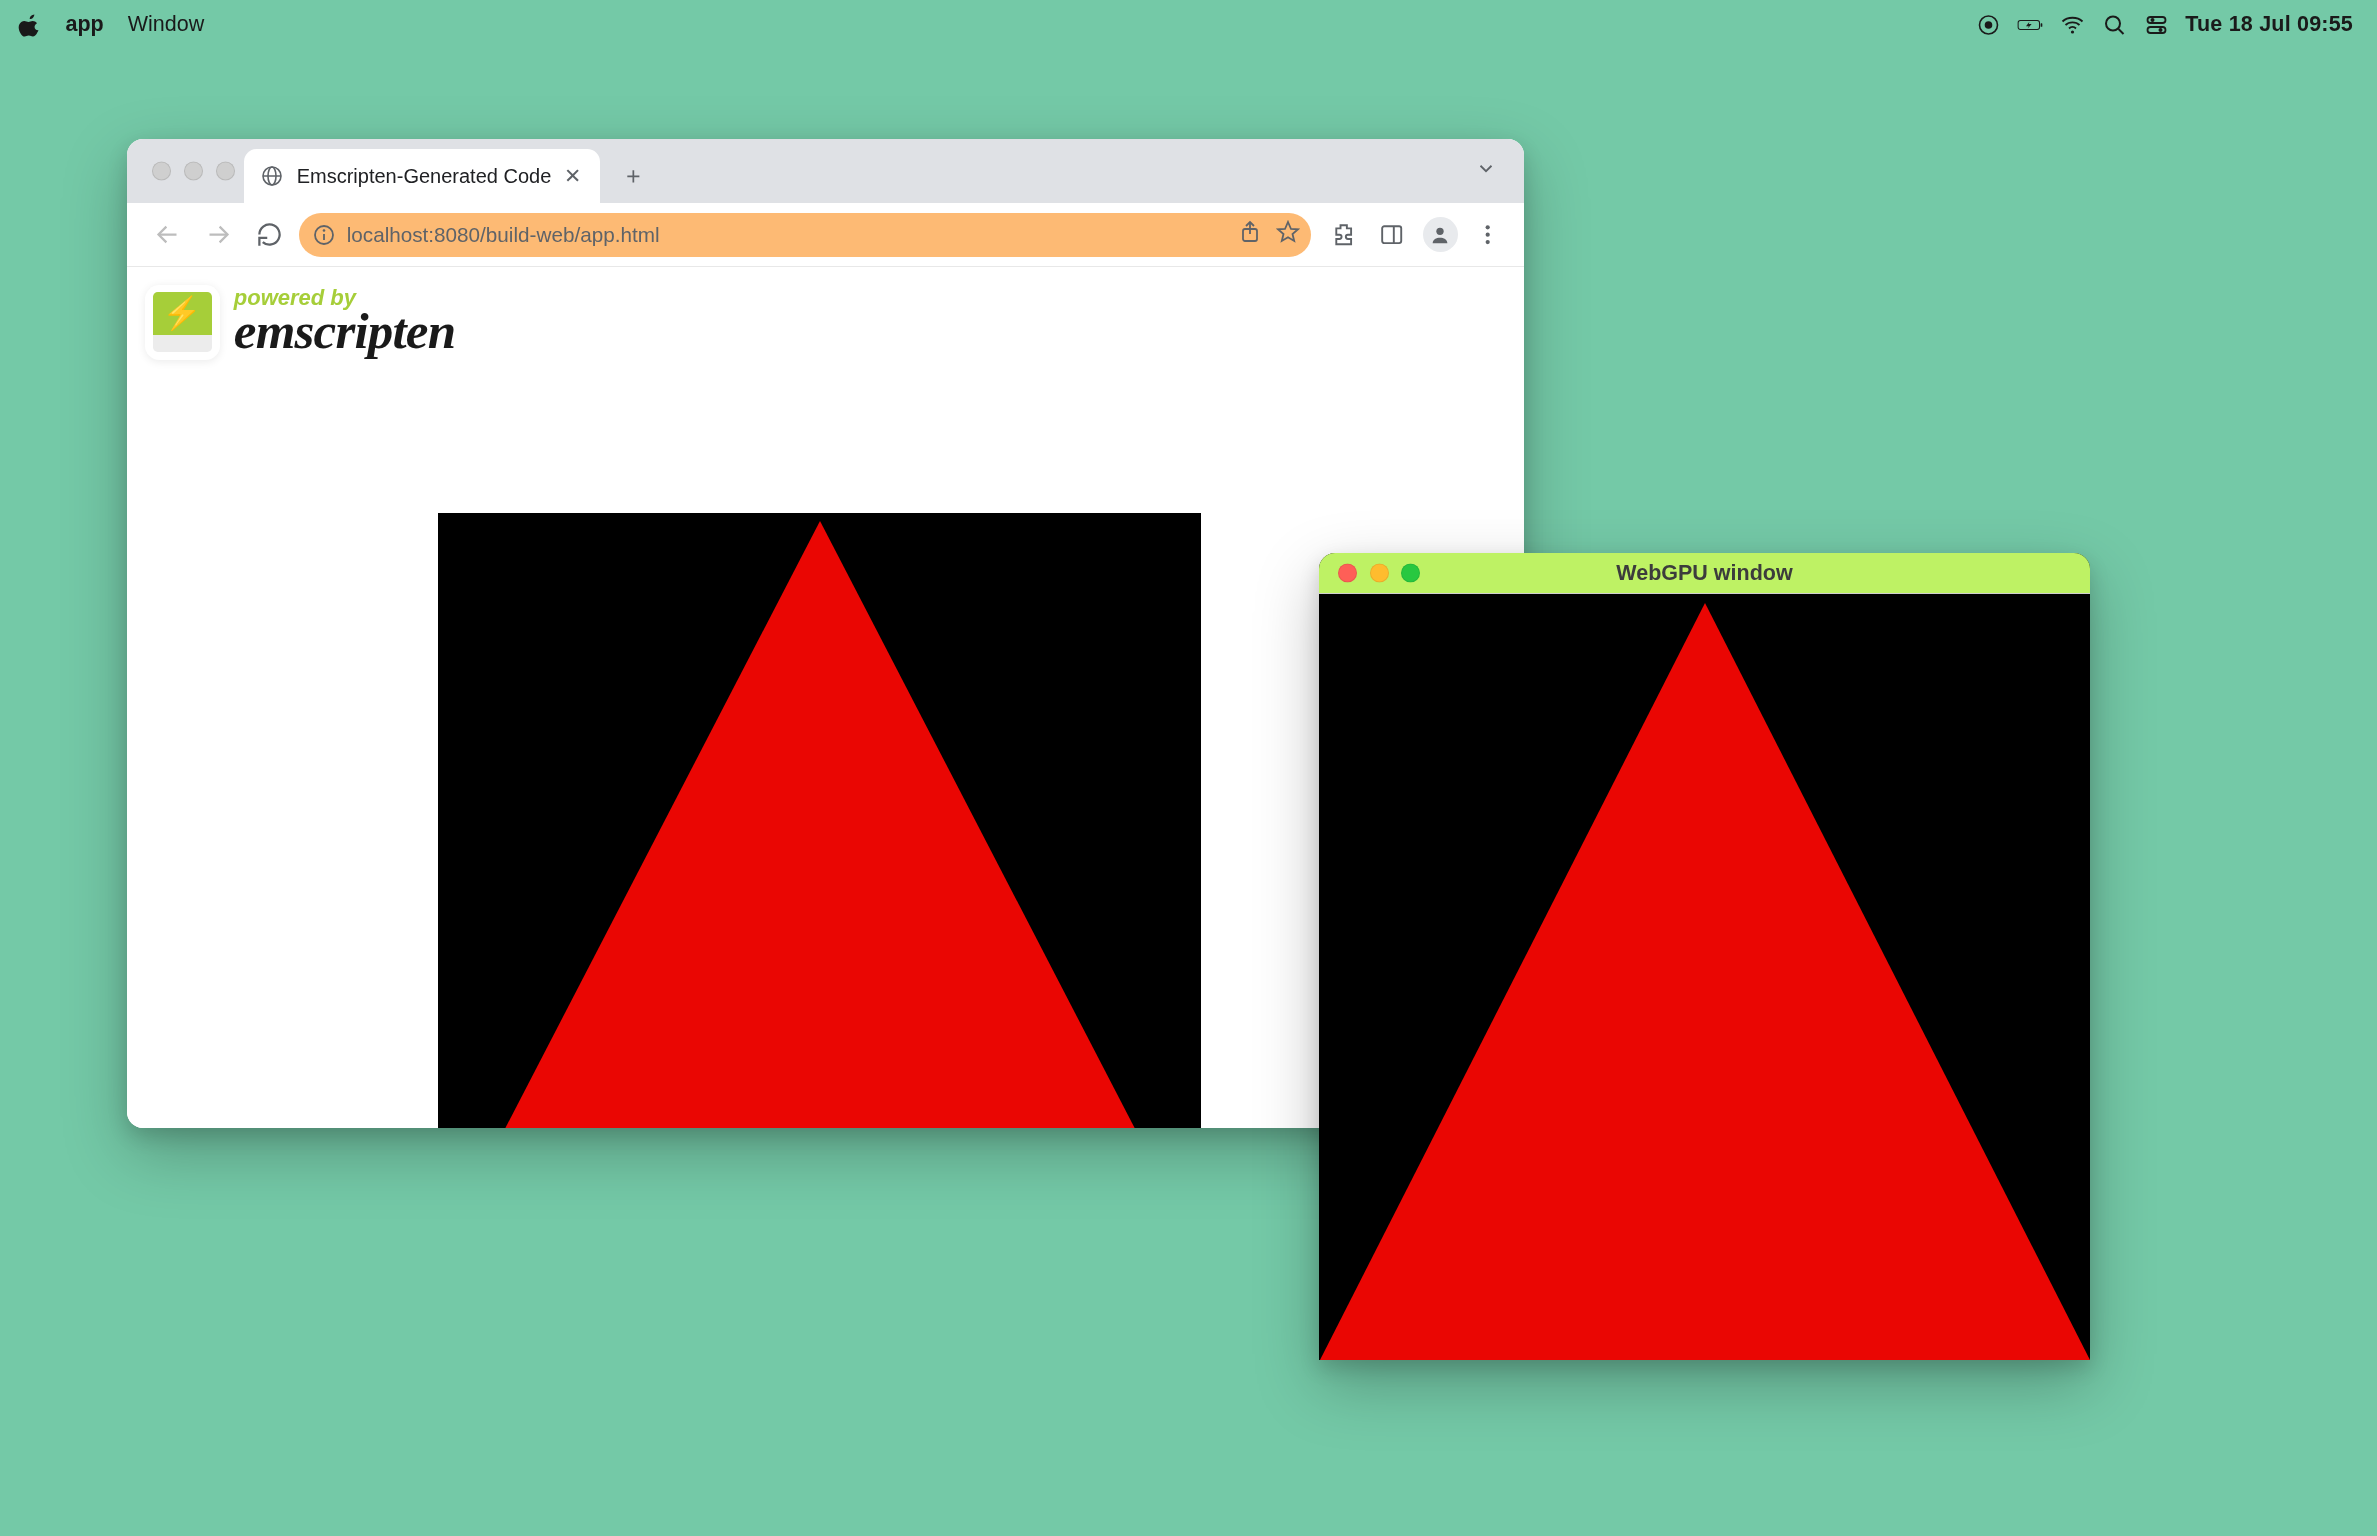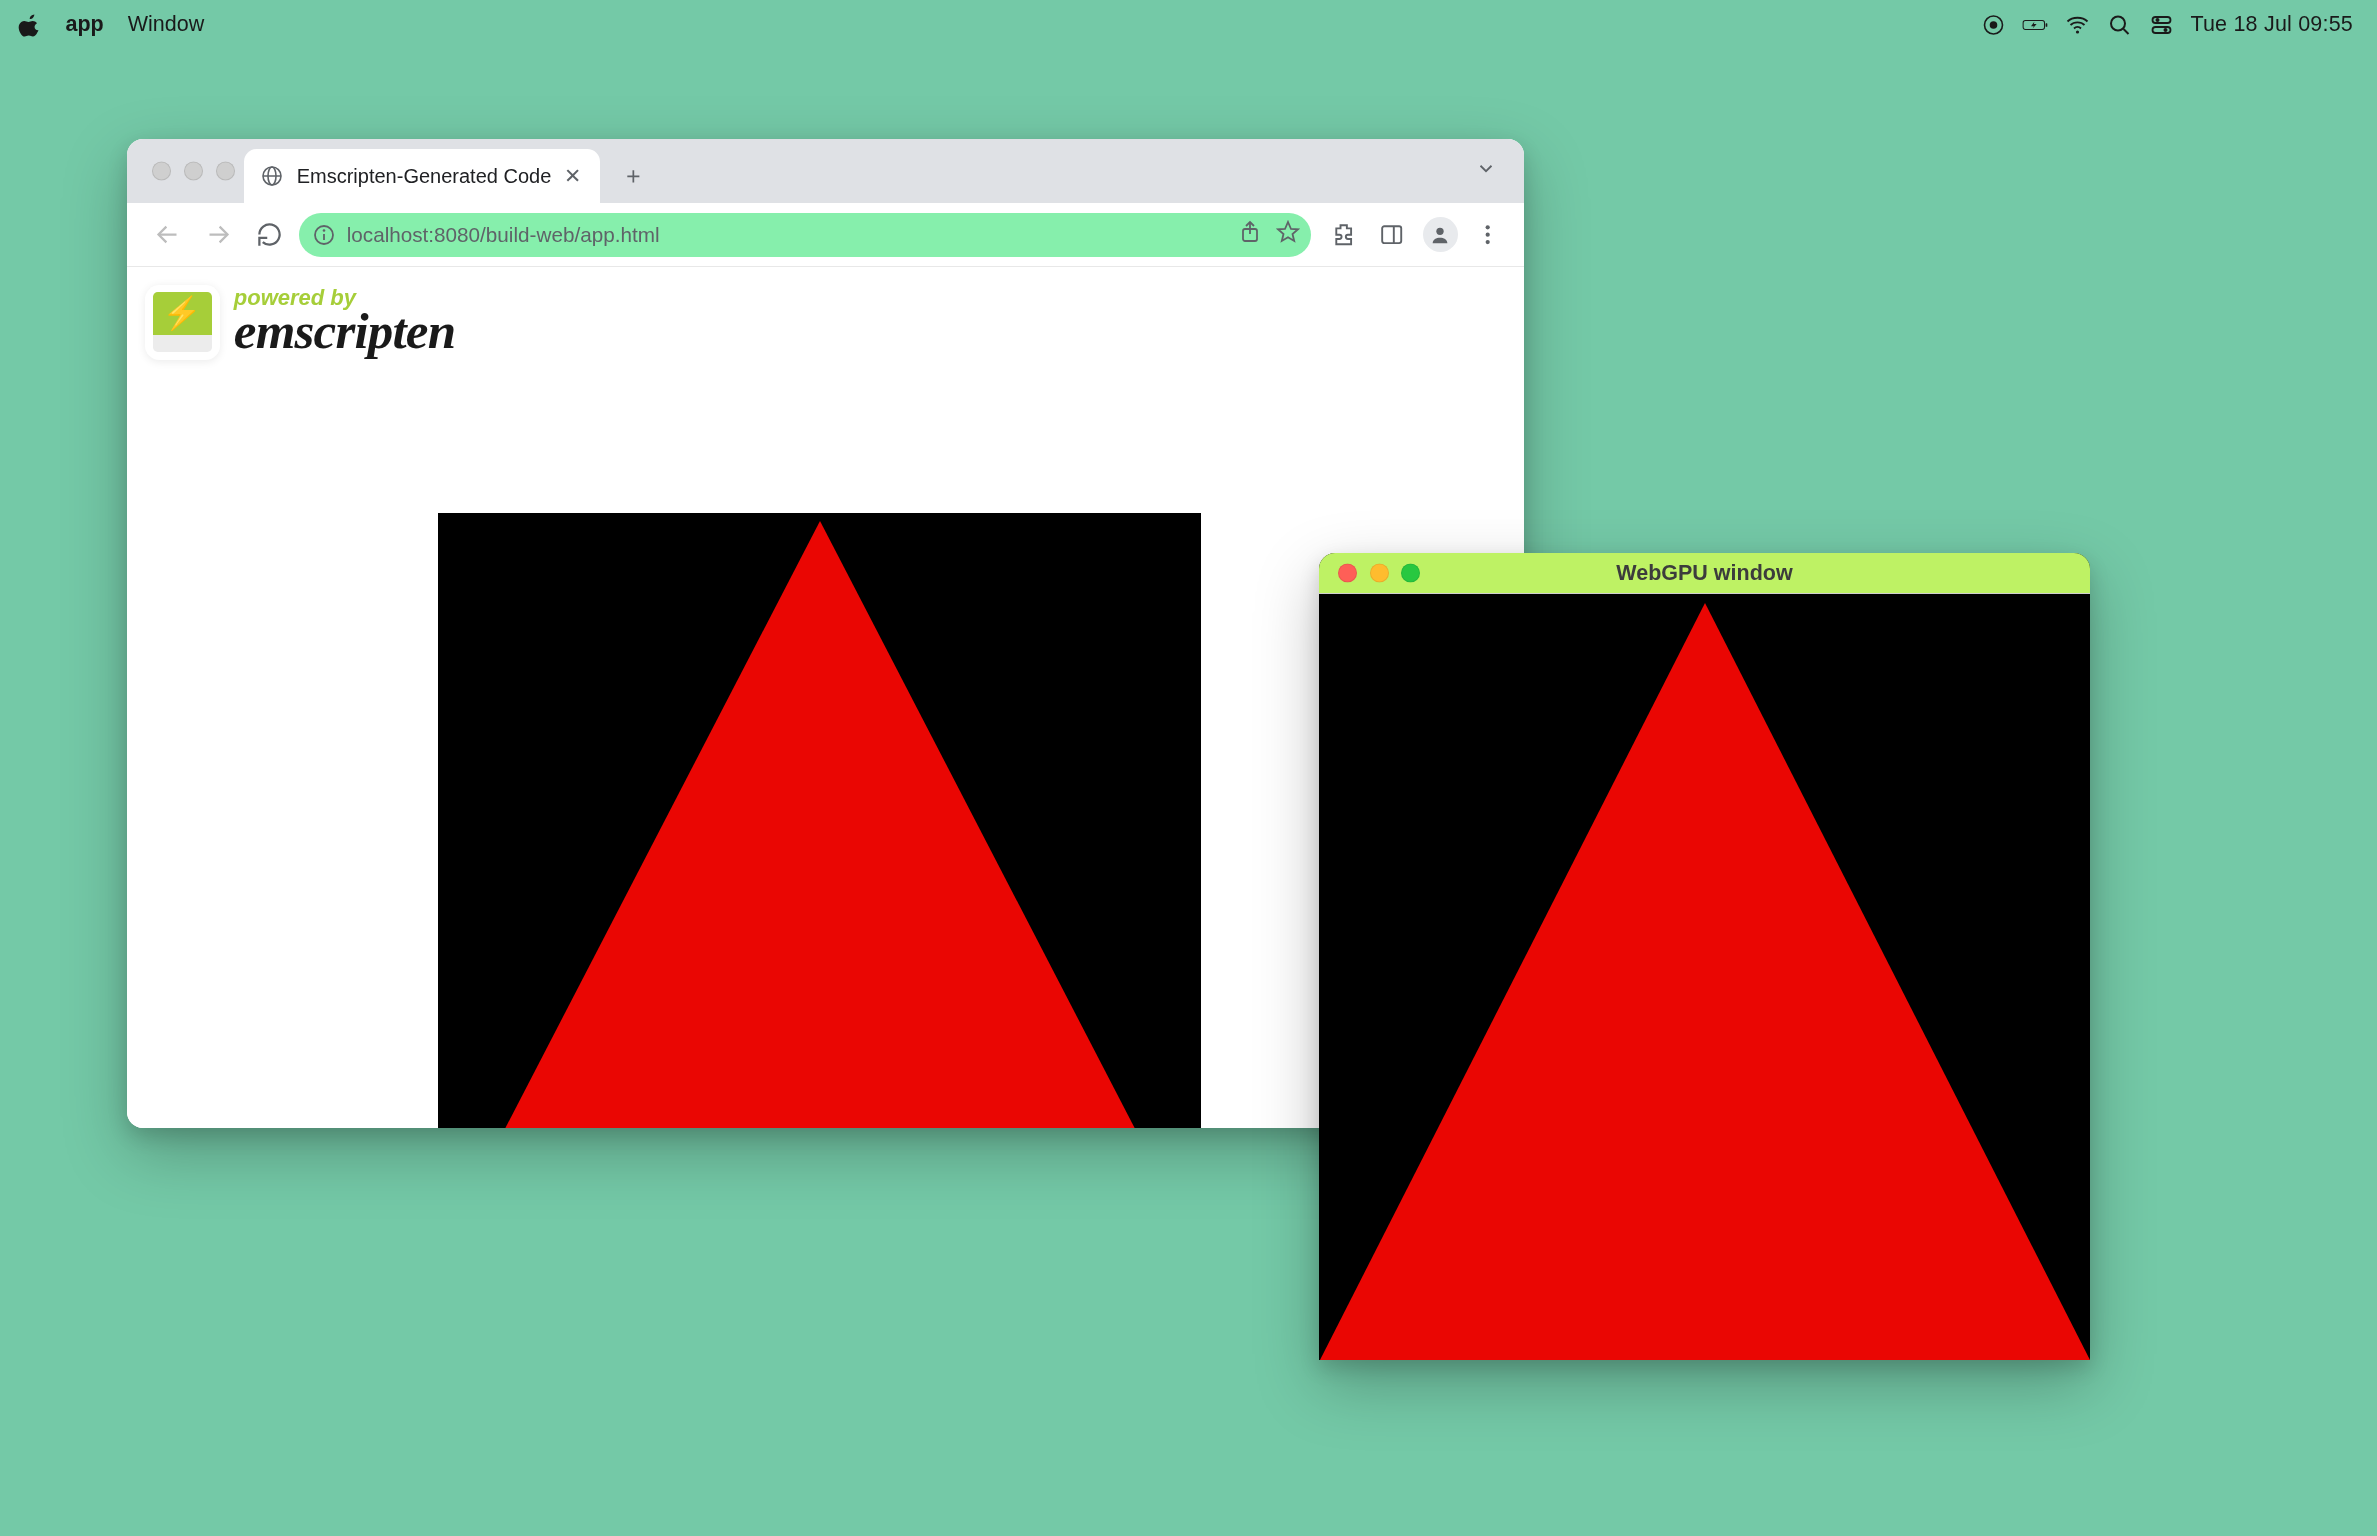--- a/index.html
+++ b/index.html
@@ -19,21 +19,21 @@
       top: 0; left: 0; right: 0;
       height: 49px;
       display: flex;
       align-items: center;
       padding: 0 24px 0 17.5px;
       font-size: 21.5px;
       color: #1a1a1a;
     }
     .menubar-left { display: flex; align-items: center; gap: 24px; text-align: center; }
     .menubar-left .app-name { font-weight: 600; }
-    .menubar-right { margin-left: auto; display: flex; align-items: center; gap: 15px; }
+    .menubar-right { margin-left: auto; display: flex; align-items: center; gap: 15px; font-weight: bold; }
     .apple-icon svg { width: 24px; height: 24px; display: block; }
     .status-icon { display: inline-flex; align-items: center; justify-content: center; }
     .status-icon svg { width: 27px; height: 24px; display: block; }
     .clock { letter-spacing: 0.2px; }
 
     
     .window {
       position: absolute;
       background: #fff;
       border-radius: 16px;
@@ -110,21 +110,21 @@
     .nav-btn {
       width: 43px; height: 43px;
       display:flex; align-items:center; justify-content:center;
       color:#5f6368; border-radius: 50%;
     }
     .nav-btn.disabled { color:#bdbdbd; }
     .nav-btn svg { width:27px; height:27px; }
     .omnibox {
       flex: 1;
       height: 44px;
-      background: #86efac;
+      background: #fdba74;
       border-radius: 22px;
       display: flex;
       align-items: center;
       padding: 0 11px 0 12.7px;
       gap: 11px;
       font-size: 20.7px;
       color: #202124;
     }
     .omnibox .info-icon { color:#5f6368; display:flex; }
     .omnibox .info-icon svg { width:24px; height:24px; }

